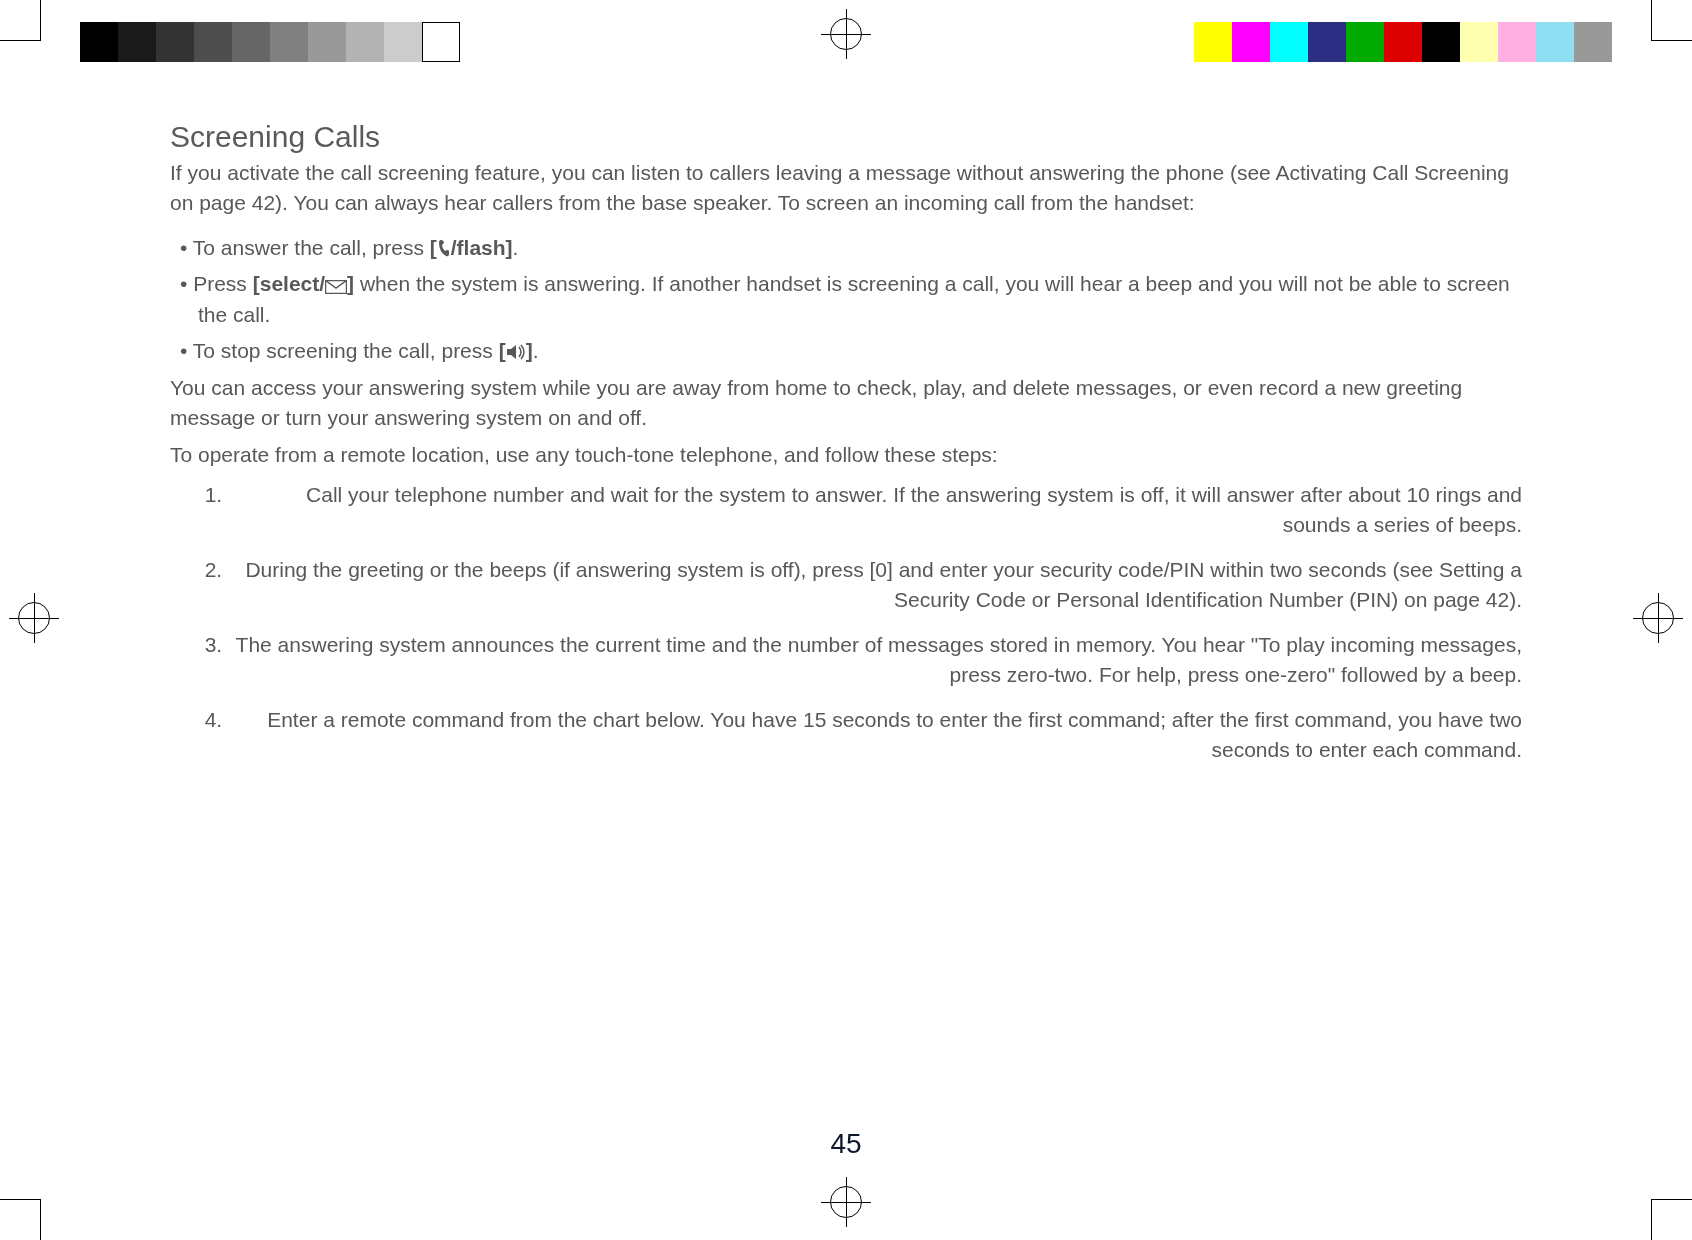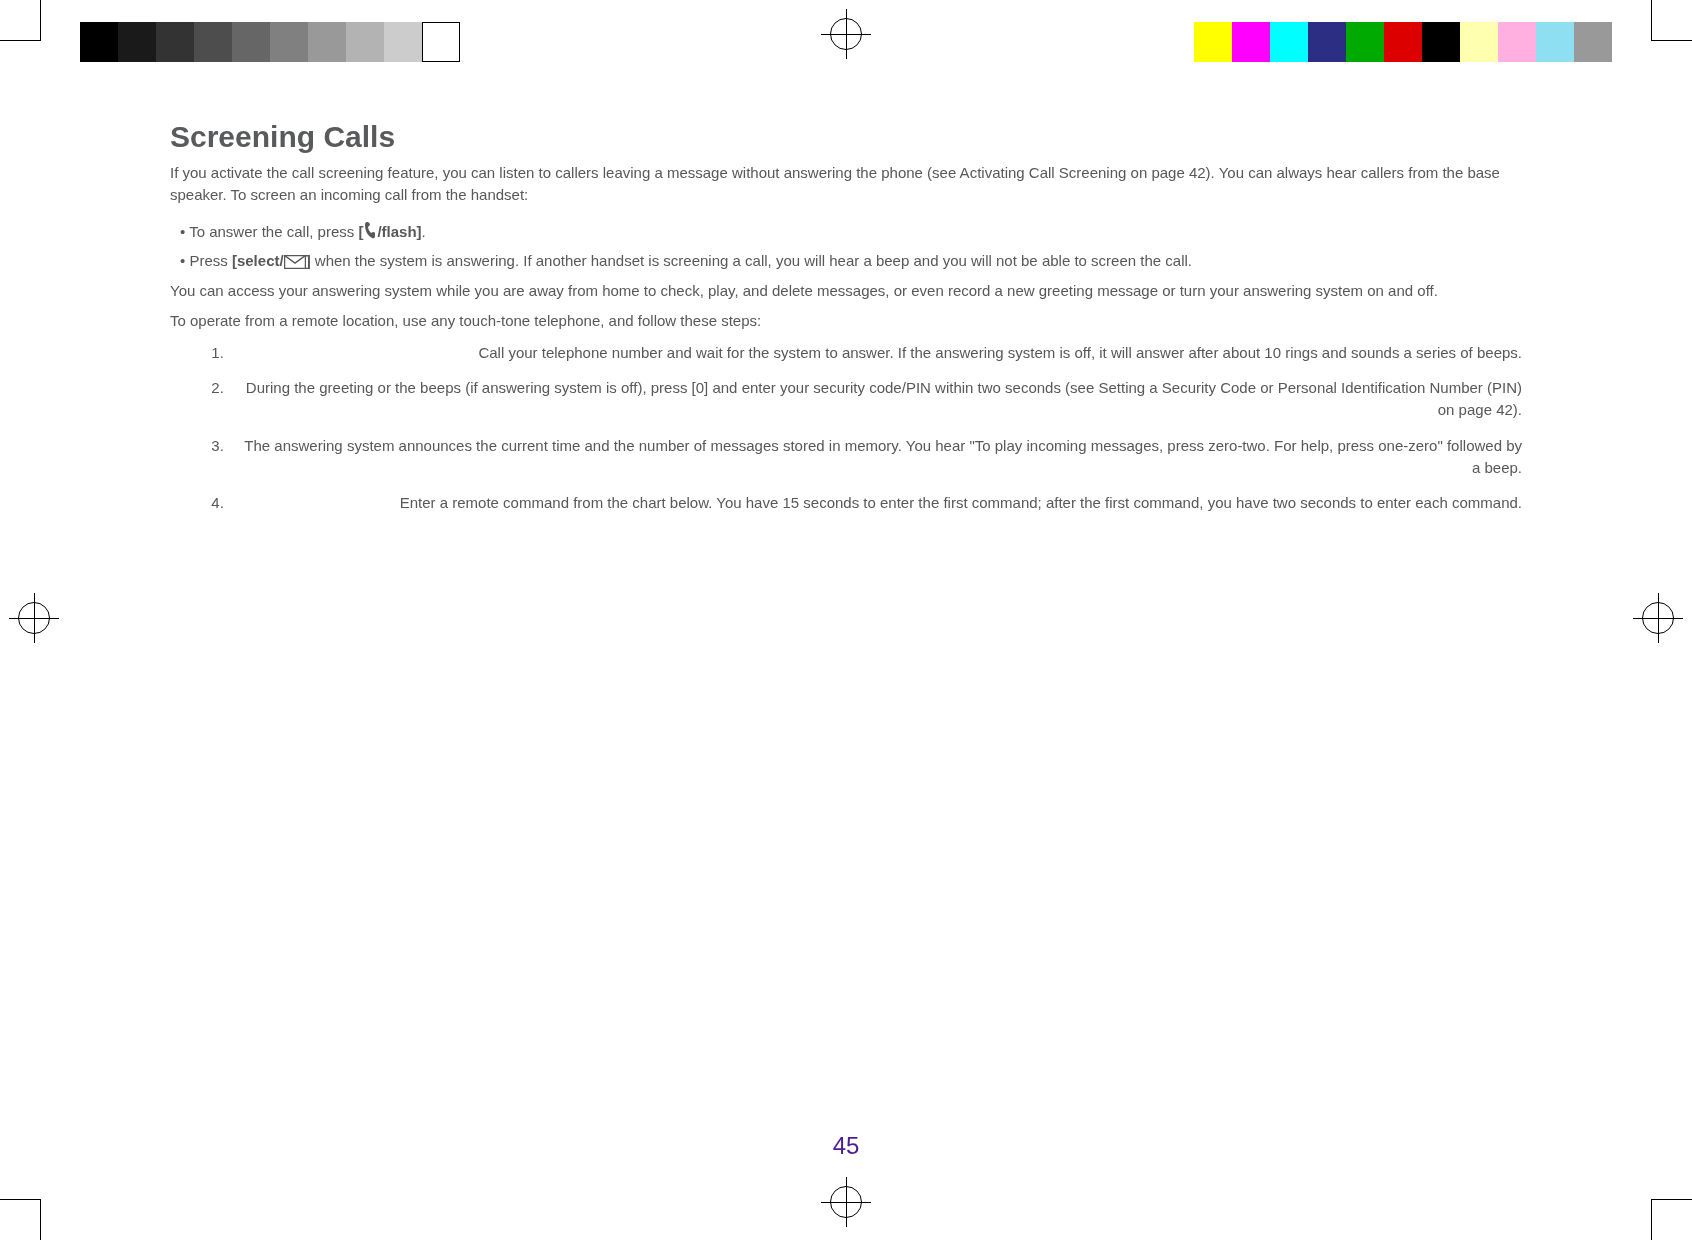--- a/index.html
+++ b/index.html
@@ -45,44 +45,44 @@
   
   .page {
     position: absolute;
     left: 170px;
     right: 170px;
     top: 120px;
   }
   h2 {
     color: #595a5c;
     font-family: Verdana, Geneva, sans-serif;
-    font-weight: 700;
+    font-weight: 400;
     font-size: 30px;
     margin: 0 0 4px 0;
   }
   h2.sub { margin-top: 54px; margin-bottom: 10px; }
   p, li {
-    font-size: 15px;
+    font-size: 21px;
     line-height: 1.45;
-    margin: 8px 0 6px 0;
+    margin: 0 0 6px 0;
     color: #58585a;
   }
   ul.bul { list-style: none; padding: 0 0 0 28px; margin: 14px 0 0 0; }
   ul.bul > li::before { content: "• "; margin-left: -18px; }
   ul.bul > li { padding-left: 0; margin-bottom: 6px;}
   ol.num { padding-left: 58px; margin: 10px 0 0 0;}
   ol.num li { margin-bottom: 14px; padding-left: 6px; text-align: right;}
   .bold { font-weight: 700; }
   .page-num {
     position: absolute;
     left: 50%;
     transform: translateX(-50%);
     bottom: 80px;
-    font-size: 24px;
-    color: #4c1d95;
+    font-size: 28px;
+    color: #0f172a;
   }
   .icon-svg { display:inline-block; vertical-align:-3px; }
 </style>
 </head>
 <body>
 
 <div class="crop-tl"></div>
 <div class="crop-tr"></div>
 <div class="crop-bl"></div>
 <div class="crop-br"></div>
@@ -126,20 +126,28 @@
       <span>To answer the call, press </span><span class="bold"><span>[</span><svg class="icon-svg" width="14" height="20" viewBox="0 0 14 20">
             <path d="M4 2 Q2 2 2 5 Q2 14 9 18 Q12 19 12 16 L12 13 Q12 12 10 12 L8 13 Q5 10 5 7 L7 5 Q7 3 5 2 Z" fill="#58585a"></path>
           </svg><span>/flash]</span></span><span>.</span>
     </li>
     <li>
       <span>Press </span><span class="bold"><span>[select/</span><svg class="icon-svg" width="22" height="14" viewBox="0 0 22 14">
             <rect x="0.5" y="0.5" width="21" height="13" fill="none" stroke="#58585a" stroke-width="1.5"></rect>
             <path d="M0.5 0.5 L11 8 L21.5 0.5" fill="none" stroke="#58585a" stroke-width="1.5"></path>
           </svg><span>]</span></span><span> when the system is answering. If another handset is screening a call, you will hear a beep and you will not be able to screen the call.</span>
     </li>
+    <li>
+      <span>To stop screening the call, press </span><span class="bold"><span>[</span><svg class="icon-svg" width="20" height="18" viewBox="0 0 20 18">
+            <rect x="1" y="6" width="4" height="6" fill="#58585a"></rect>
+            <path d="M5 6 L10 2 L10 16 L5 12 Z" fill="#58585a"></path>
+            <path d="M13 4 Q17 9 13 14" fill="none" stroke="#58585a" stroke-width="1.5"></path>
+            <path d="M15 2 Q21 9 15 16" fill="none" stroke="#58585a" stroke-width="1.5"></path>
+          </svg><span>]</span></span><span>.</span>
+    </li>
   </ul>
 
 
   <p>You can access your answering system while you are away from home to check, play, and delete messages, or even record a new greeting message or turn your answering system on and off.</p>
   <p>To operate from a remote location, use any touch-tone telephone, and follow these steps:</p>
   <ol class="num">
     <li>Call your telephone number and wait for the system to answer. If the answering system is off, it will answer after about 10 rings and sounds a series of beeps.</li>
     <li>During the greeting or the beeps (if answering system is off), press [0] and enter your security code/PIN within two seconds (see Setting a Security Code or Personal Identification Number (PIN) on page 42).</li>
     <li>The answering system announces the current time and the number of messages stored in memory. You hear "To play incoming messages, press zero-two. For help, press one-zero" followed by a beep.</li>
     <li>Enter a remote command from the chart below. You have 15 seconds to enter the first command; after the first command, you have two seconds to enter each command.</li>

